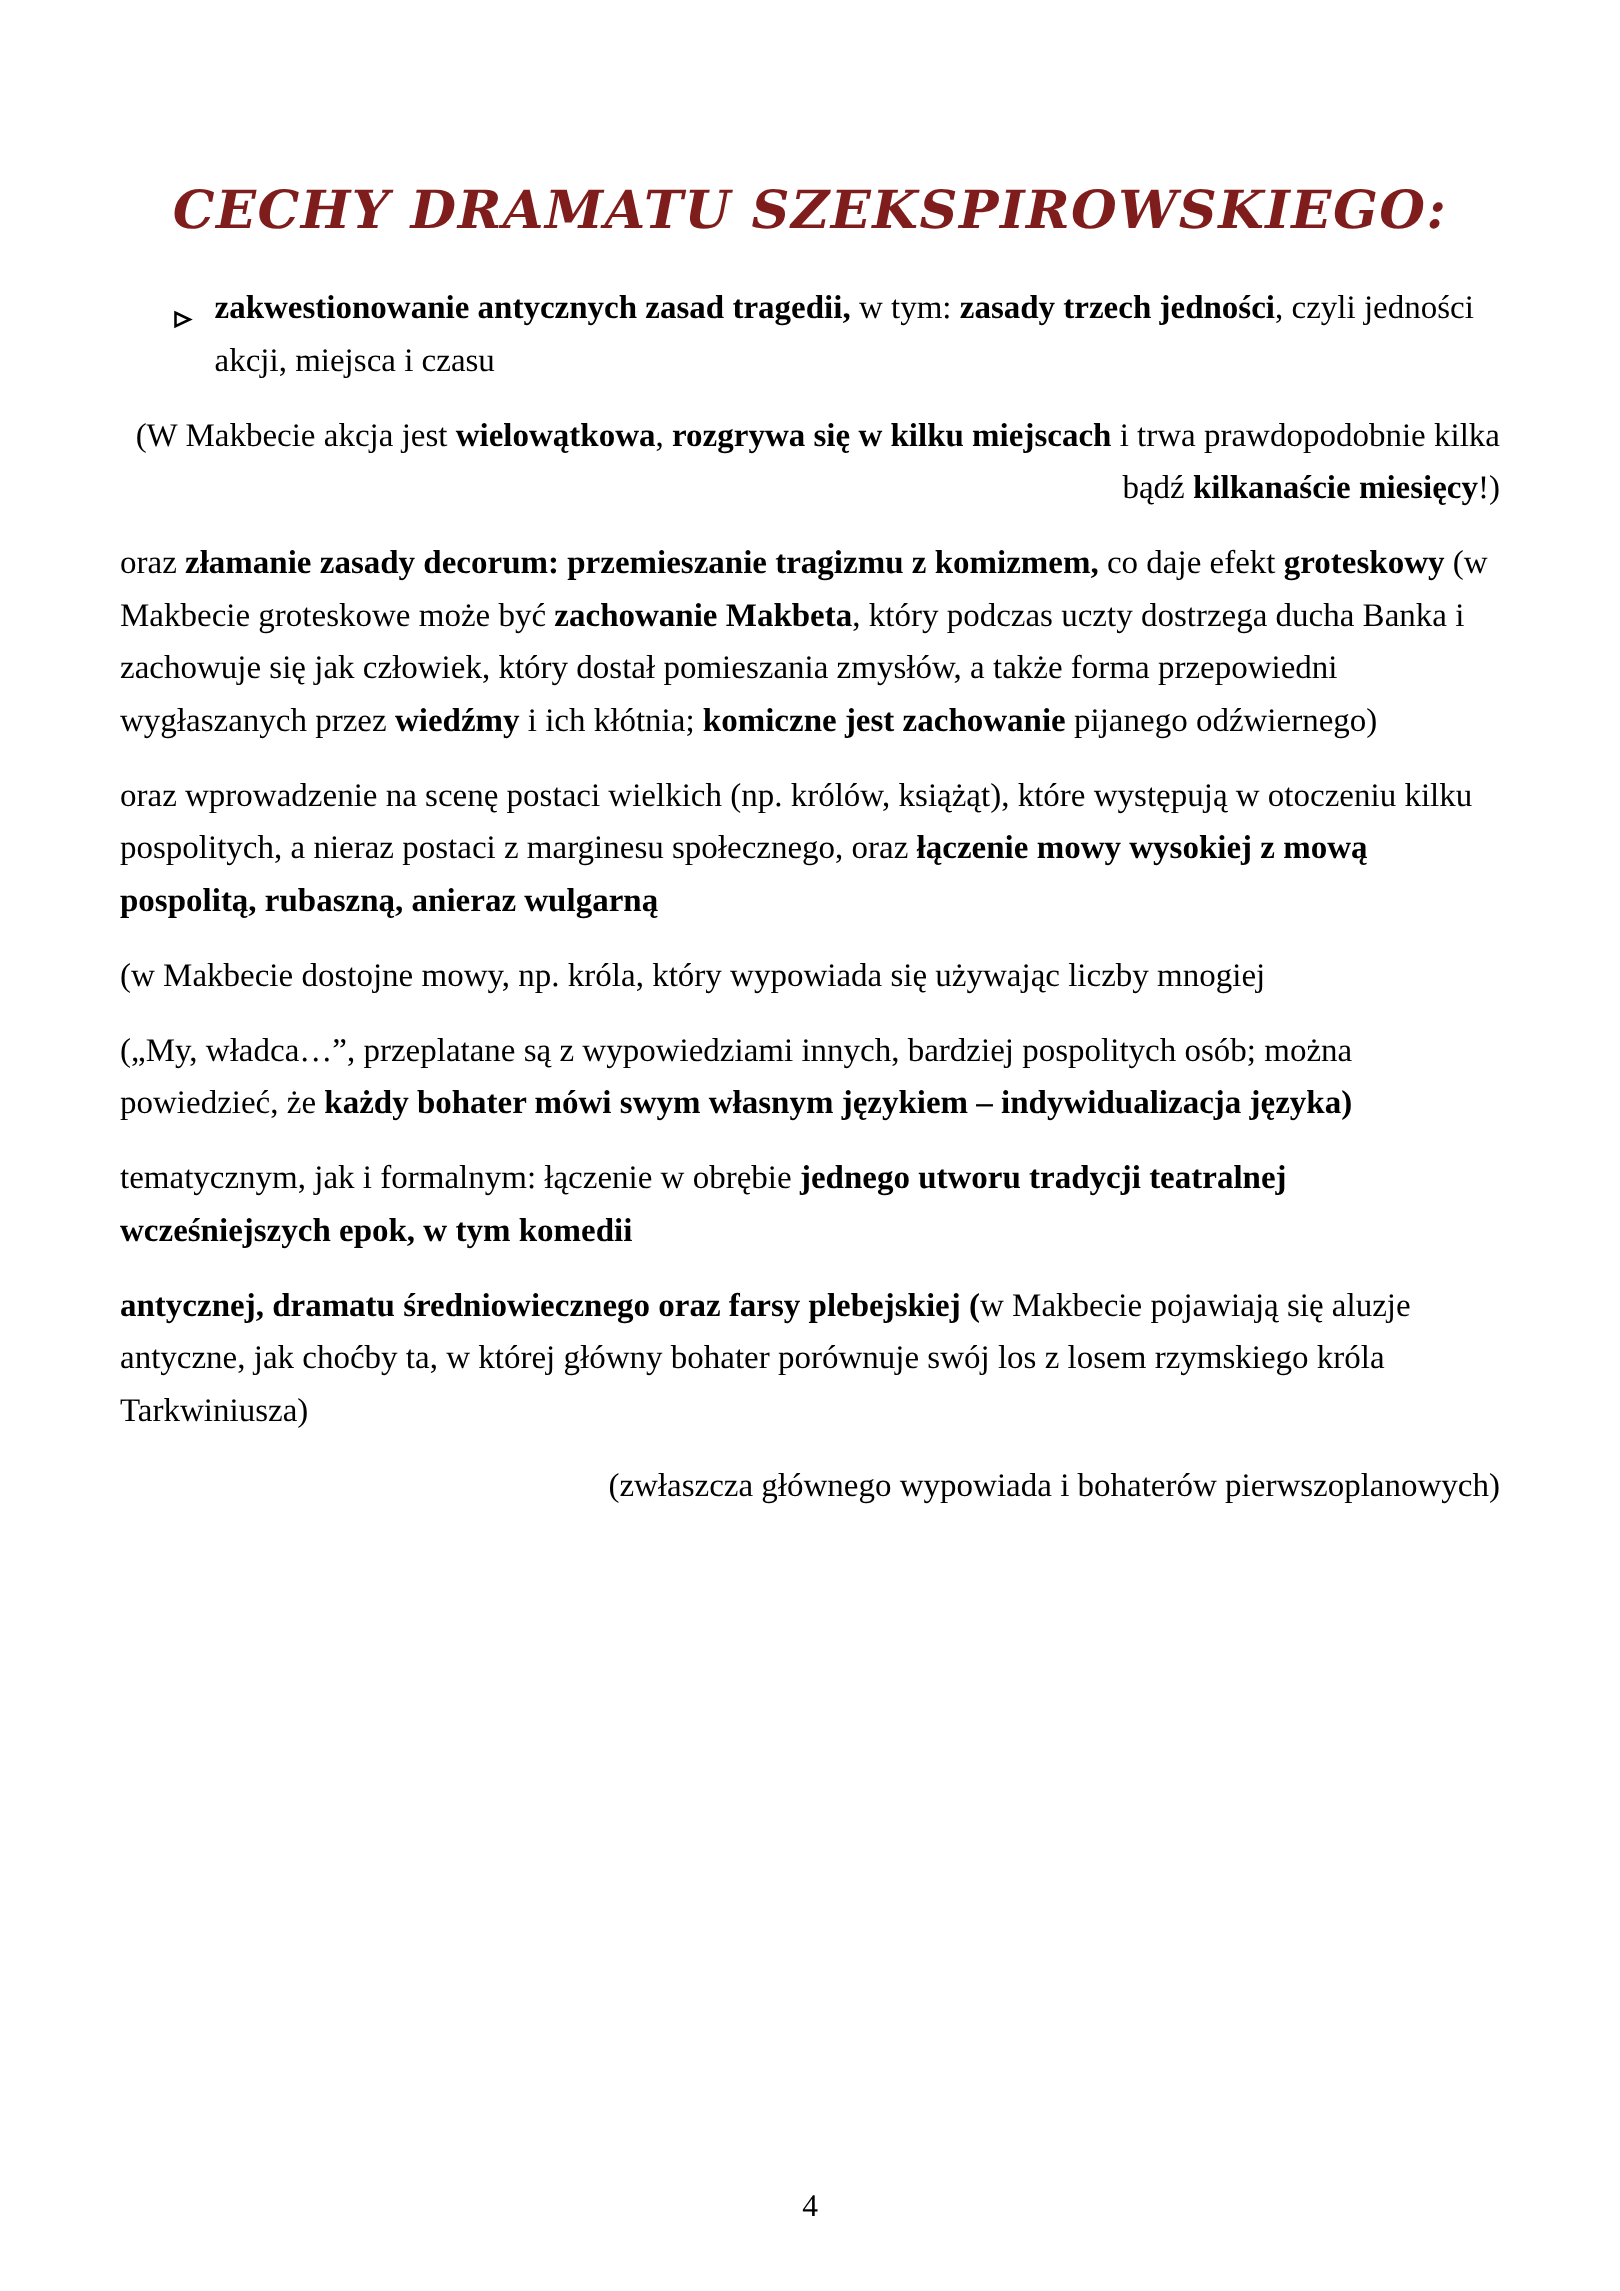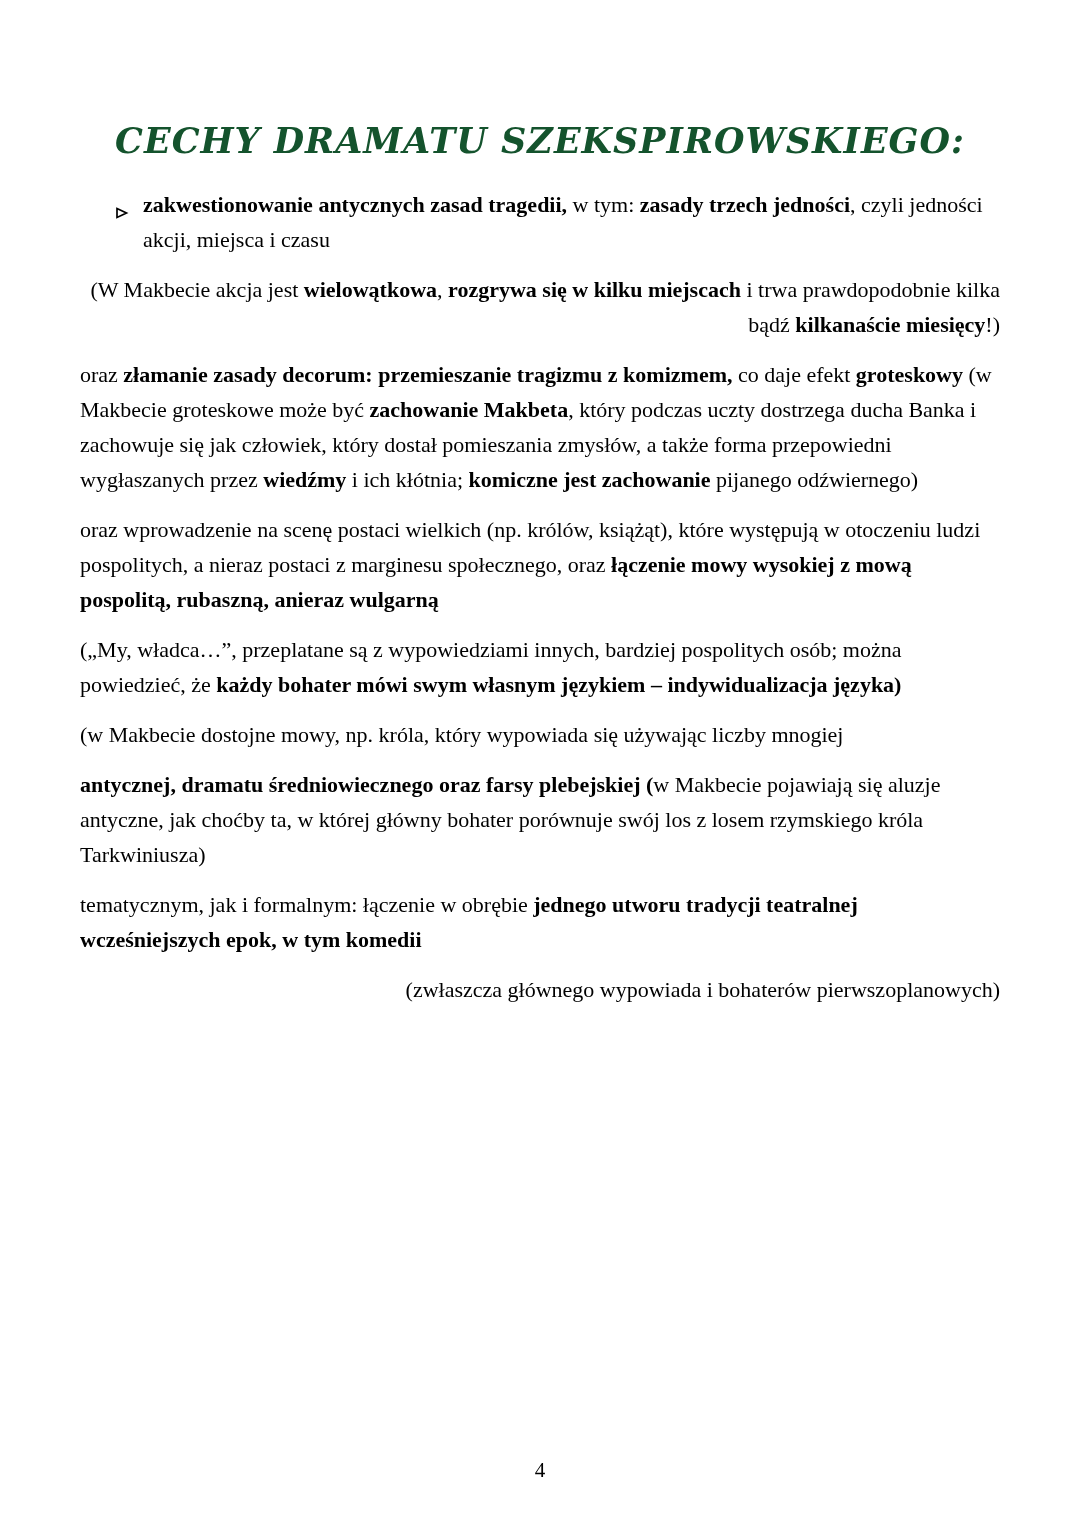--- a/index.html
+++ b/index.html
@@ -66,32 +66,32 @@
     bottom: 44px;
     text-align: center;
     font-size: 21px;
   }
 </style>
 </head>
 <body>
 
 <div class="page">
   <div class="content">
-    <h1 class="doc-title" style="color: #14532d;">CECHY DRAMATU SZEKSPIROWSKIEGO:</h1>
+    <h1 class="doc-title" style="color: #7f1d1d;">CECHY DRAMATU SZEKSPIROWSKIEGO:</h1>
     <div class="doc-body" id="doc-body">
         <div class="bullet-item">
           <span class="bullet-marker"><svg width="14" height="14" viewBox="0 0 14 14" aria-hidden="true">
               <path d="M2 2.5 L11.5 7 L2 11.5 Z" fill="none" stroke="#000000" stroke-width="1.7" stroke-linejoin="miter"></path>
             </svg></span>
           <div class="bullet-text"><strong>zakwestionowanie antycznych zasad tragedii,</strong><span> w tym: </span><strong>zasady trzech jedności</strong><span>, czyli jedności akcji, miejsca i czasu</span></div>
         </div>
         <div class="para indented"><span>(W Makbecie akcja jest </span><strong>wielowątkowa</strong><span>, </span><strong>rozgrywa się w kilku miejscach</strong><span> i trwa prawdopodobnie kilka bądź </span><strong>kilkanaście miesięcy</strong><span>!)</span></div>
         <div class="para"><span>oraz </span><strong>złamanie zasady decorum: przemieszanie tragizmu z komizmem,</strong><span> co daje efekt </span><strong>groteskowy</strong><span> (w Makbecie groteskowe może być </span><strong>zachowanie Makbeta</strong><span>, który podczas uczty dostrzega ducha Banka i zachowuje się jak człowiek, który dostał pomieszania zmysłów, a także forma przepowiedni wygłaszanych przez </span><strong>wiedźmy</strong><span> i ich kłótnia; </span><strong>komiczne jest zachowanie</strong><span> pijanego odźwiernego)</span></div>
-        <div class="para"><span>oraz wprowadzenie na scenę postaci wielkich (np. królów, książąt), które występują w otoczeniu ludzi pospolitych, a nieraz postaci z marginesu społecznego, oraz </span><strong>łączenie mowy wysokiej z mową pospolitą, rubaszną, anieraz wulgarną</strong></div>
+        <div class="para"><span>oraz wprowadzenie na scenę postaci wielkich (np. królów, książąt), które występują w otoczeniu kilku pospolitych, a nieraz postaci z marginesu społecznego, oraz </span><strong>łączenie mowy wysokiej z mową pospolitą, rubaszną, anieraz wulgarną</strong></div>
+        <div class="para"><span>(w Makbecie dostojne mowy, np. króla, który wypowiada się używając liczby mnogiej</span></div>
         <div class="para"><span>(„My, władca…”, przeplatane są z wypowiedziami innych, bardziej pospolitych osób; można powiedzieć, że </span><strong>każdy bohater mówi swym własnym językiem – indywidualizacja języka)</strong></div>
-        <div class="para"><span>(w Makbecie dostojne mowy, np. króla, który wypowiada się używając liczby mnogiej</span></div>
+        <div class="para"><span>tematycznym, jak i formalnym: łączenie w obrębie </span><strong>jednego utworu tradycji teatralnej wcześniejszych epok, w tym komedii</strong></div>
         <div class="para"><strong>antycznej, dramatu średniowiecznego oraz farsy plebejskiej (</strong><span>w Makbecie pojawiają się aluzje antyczne, jak choćby ta, w której główny bohater porównuje swój los z losem rzymskiego króla Tarkwiniusza)</span></div>
-        <div class="para"><span>tematycznym, jak i formalnym: łączenie w obrębie </span><strong>jednego utworu tradycji teatralnej wcześniejszych epok, w tym komedii</strong></div>
         <div class="para indented"><span>(zwłaszcza głównego wypowiada i bohaterów pierwszoplanowych)</span></div>
       </div>
   </div>
   <div class="page-number">4</div>
 </div>
 
 </body></html>

